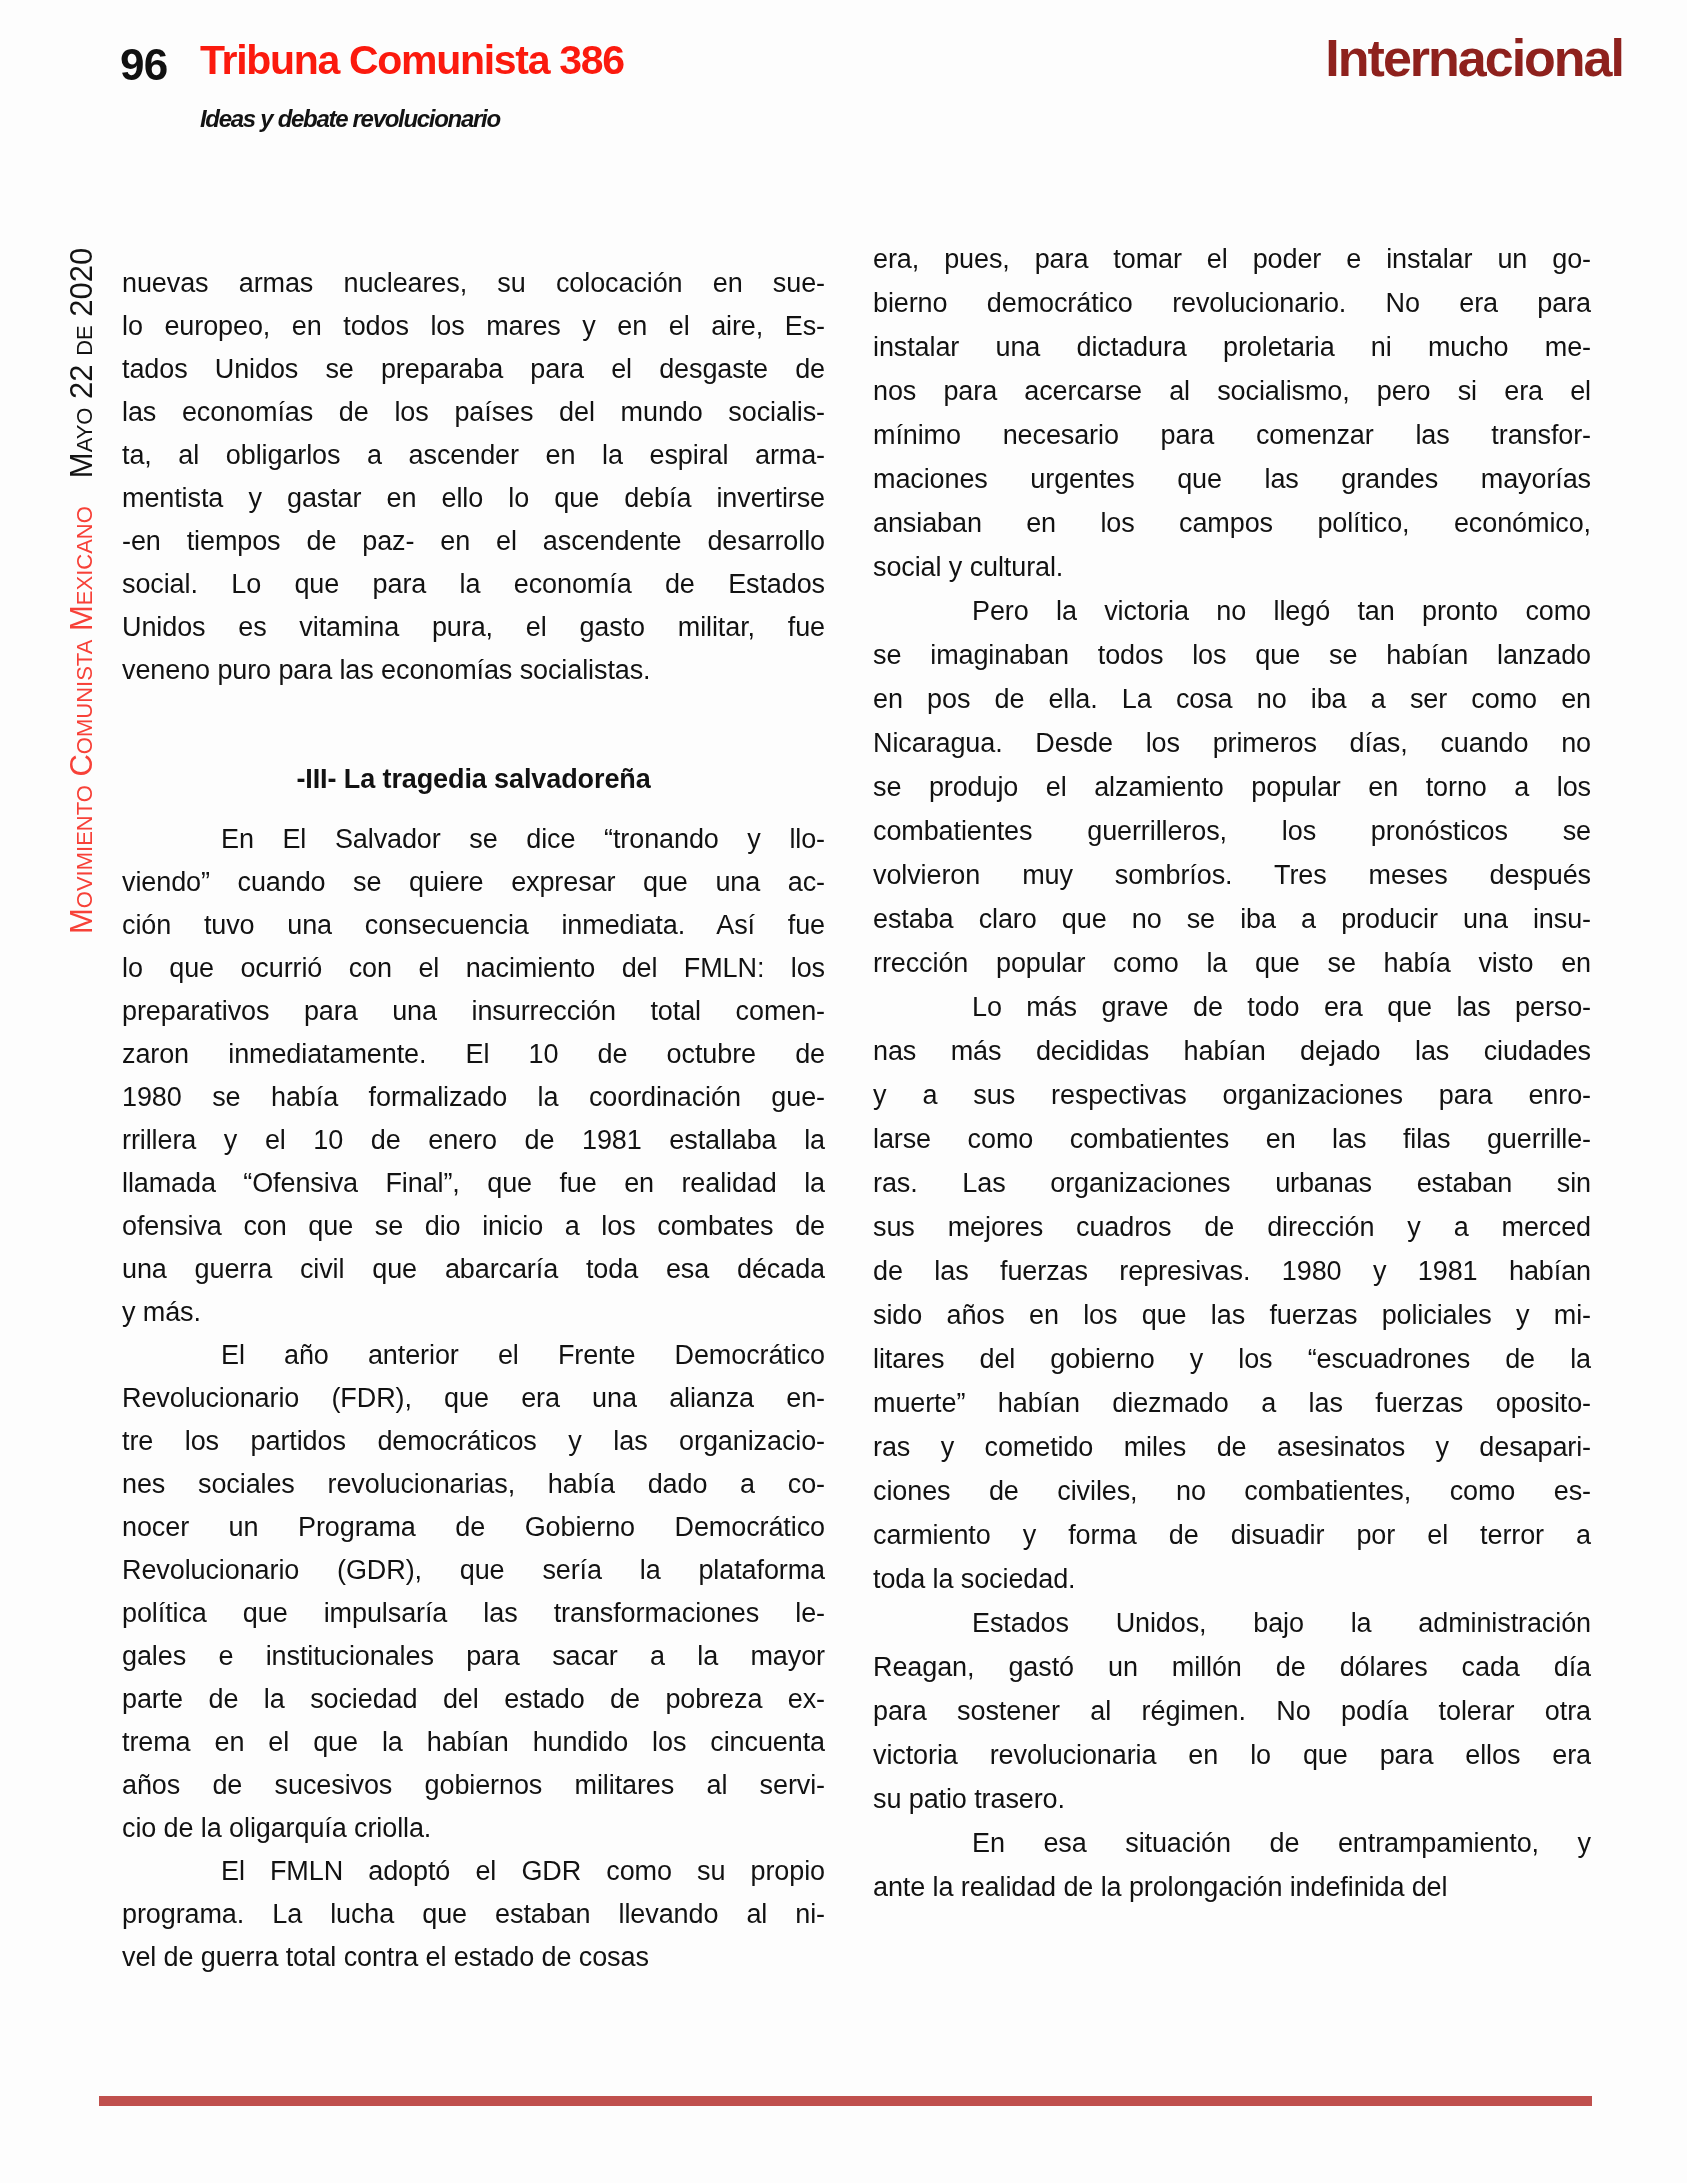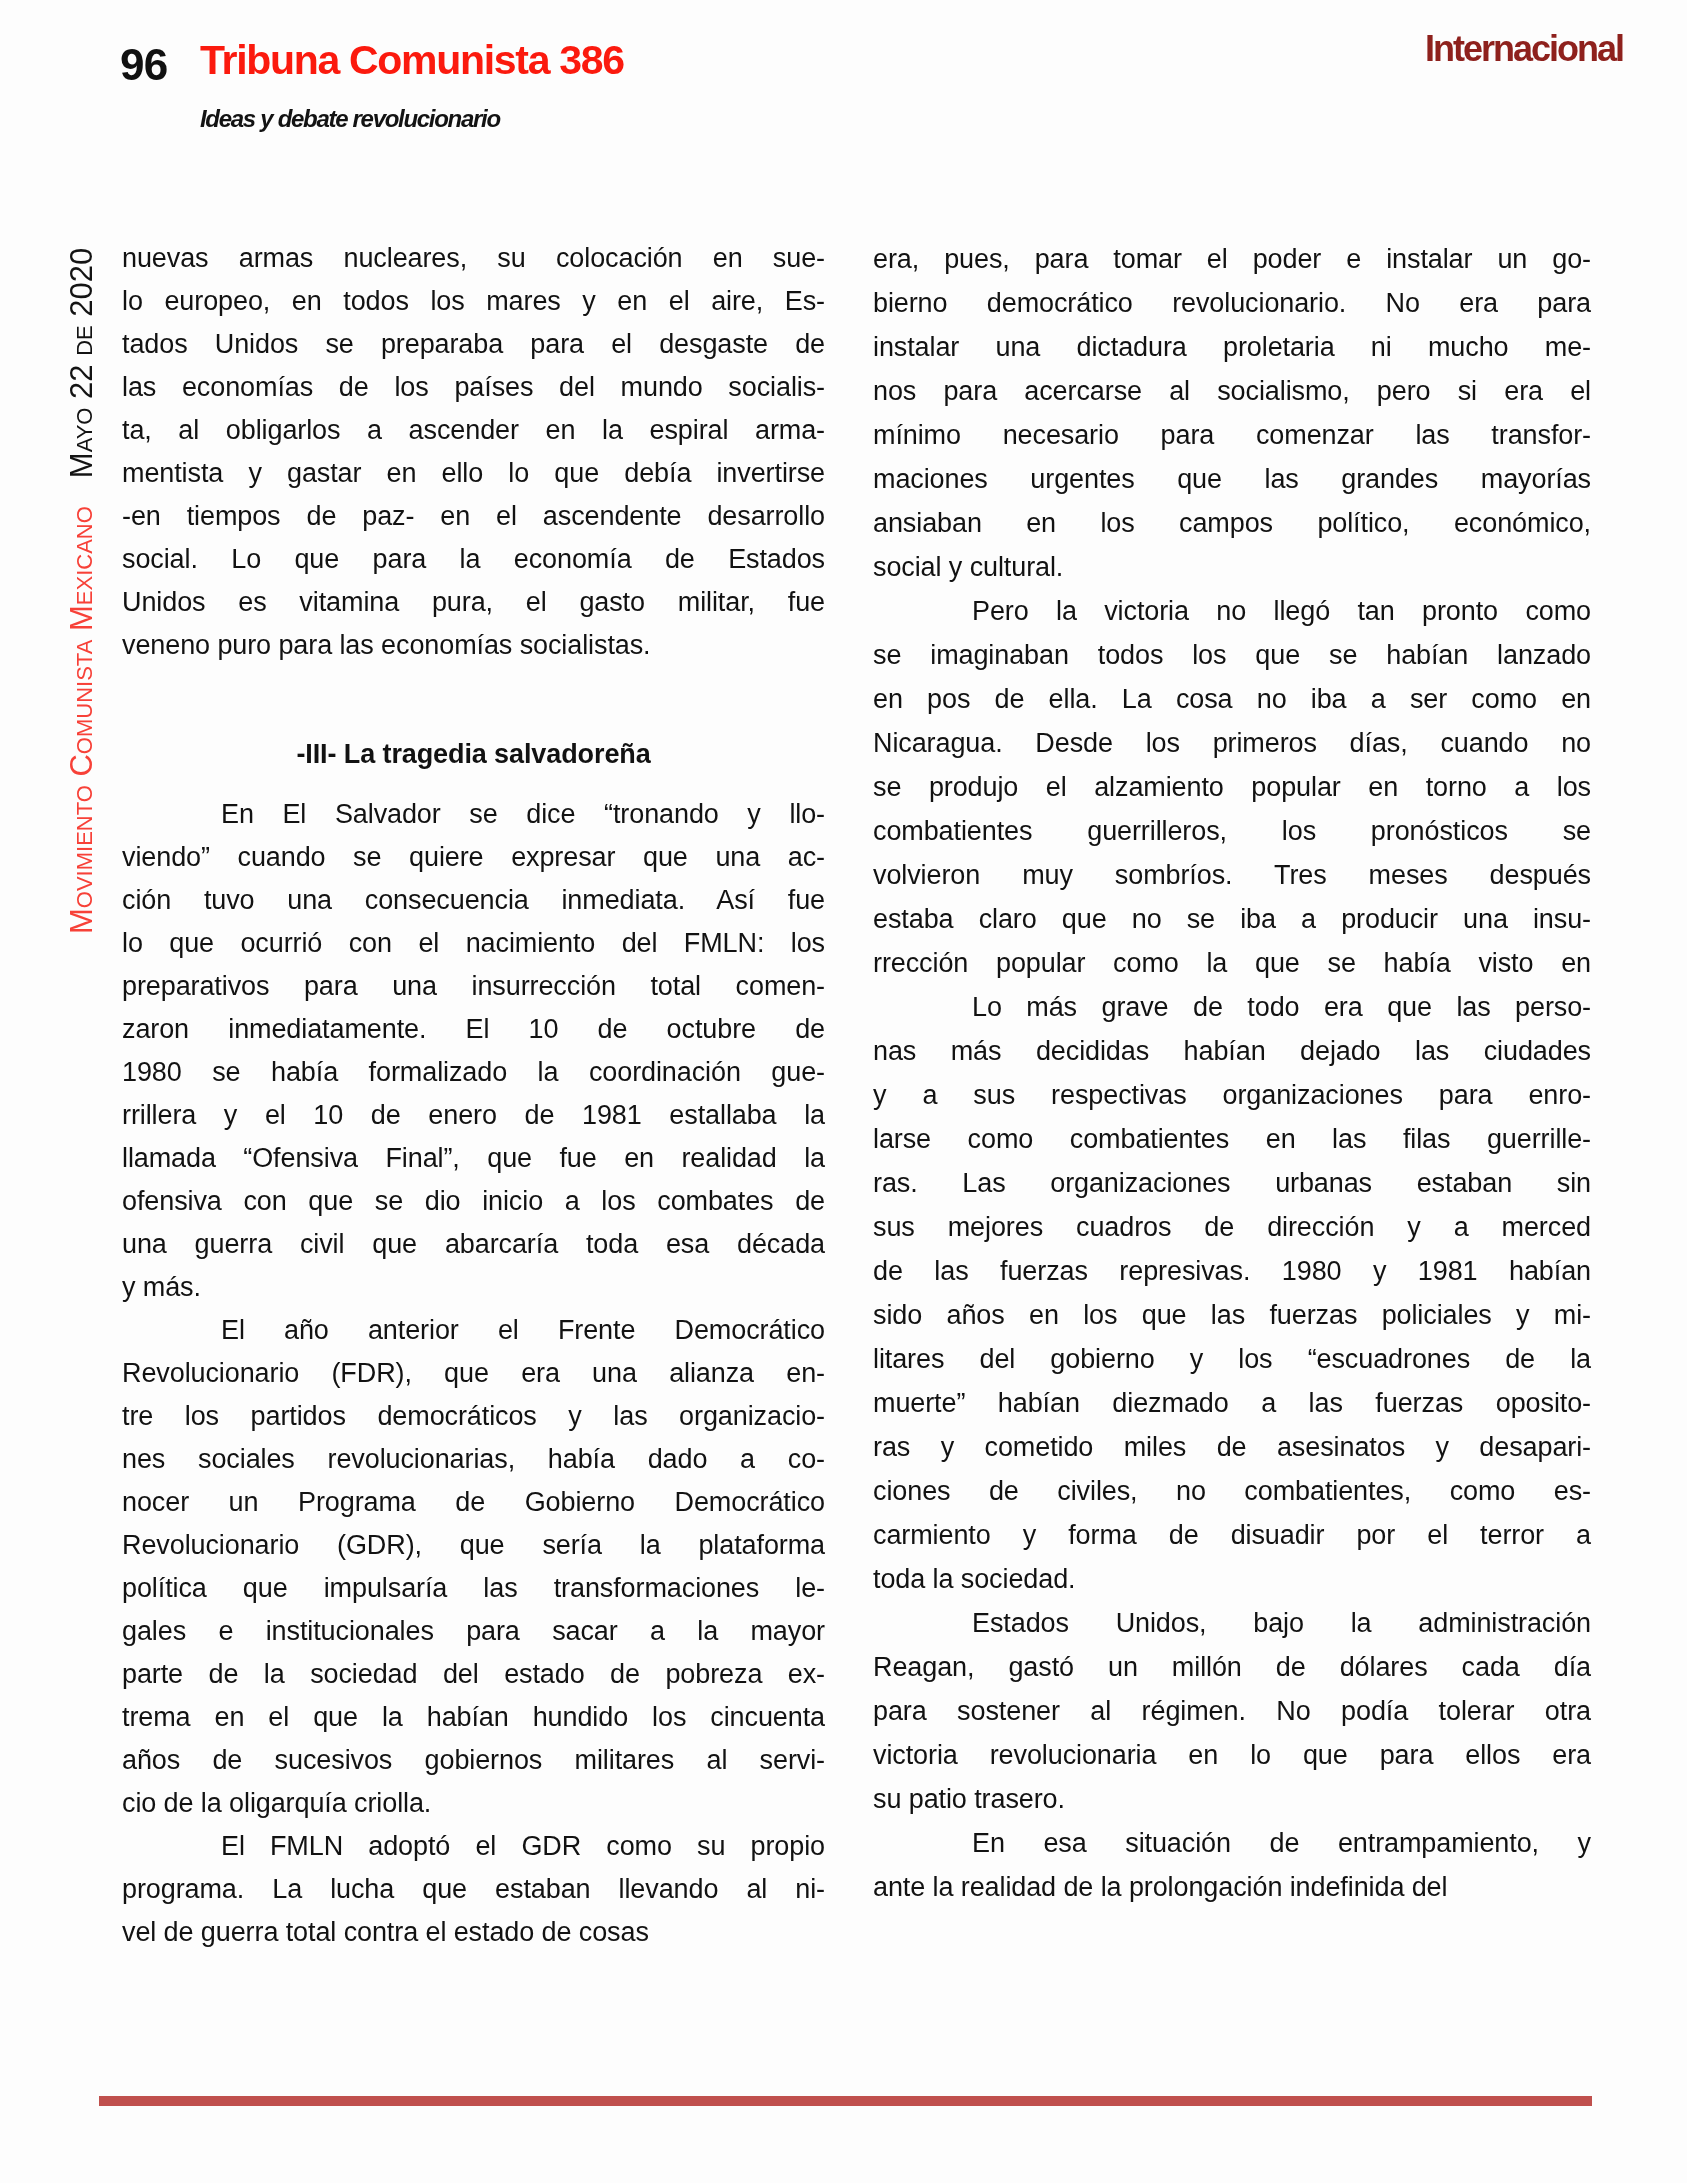--- a/index.html
+++ b/index.html
@@ -43,21 +43,21 @@
     font-size: 24px;
     font-weight: bold;
     font-style: italic;
     letter-spacing: -1.3px;
     color: #131313;
   }
   .section-label {
     position: absolute;
     right: 64px;
     top: 28px;
-    font-size: 36px;
+    font-size: 52px;
     font-weight: bold;
     letter-spacing: -2px;
     color: var(--section-maroon, #8e211d);
   }
 
   
   #sidebar {
     position: absolute;
     left: 64px;
     top: 934px;
@@ -72,21 +72,21 @@
   #sidebar .org { color: var(--sidebar-red, #f74138); font-weight: 400; }
   #sidebar .date { color: #131313; margin-left: 28px; font-weight: 400; }
 
   
   .col {
     position: absolute;
     top: 237px;
     font-size: 27px;
     letter-spacing: -0.1px;
   }
-  #colLeft  { left: 122px;  width: 703px; line-height: 43px; }
+  #colLeft  { left: 122px;  width: 703px; line-height: 43px; margin-top: 25px; }
   #colRight { left: 873px; width: 718px; line-height: 44px; }
 
   .line {
     text-align: justify;
     text-align-last: justify;
   }
   .line.lastline { text-align-last: left; }
   .line.indent { text-indent: 99px; }
 
   .heading {

